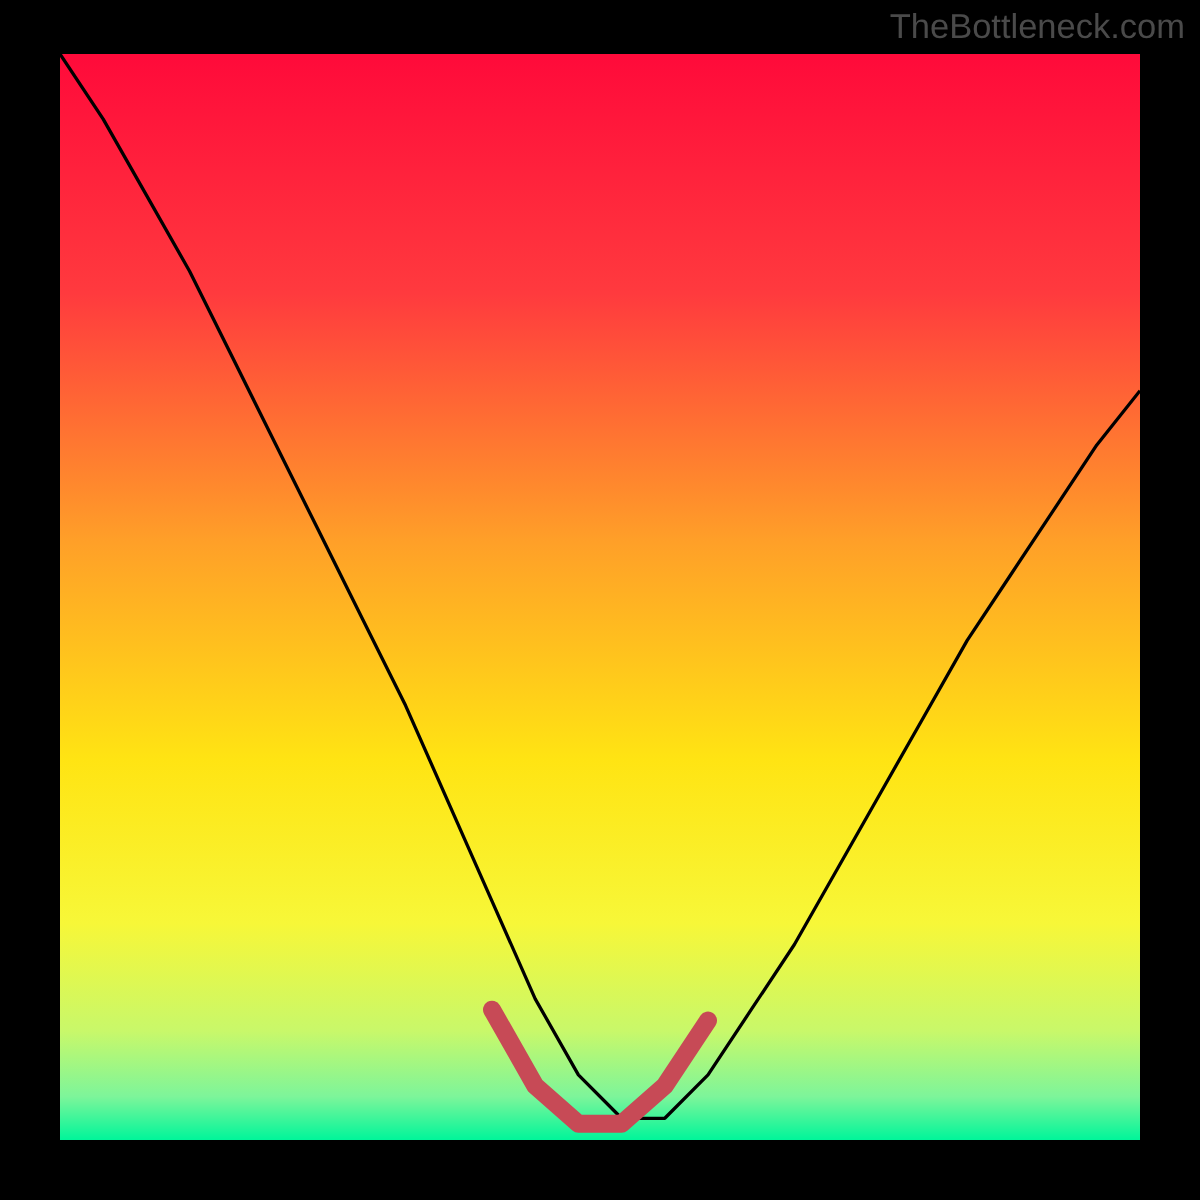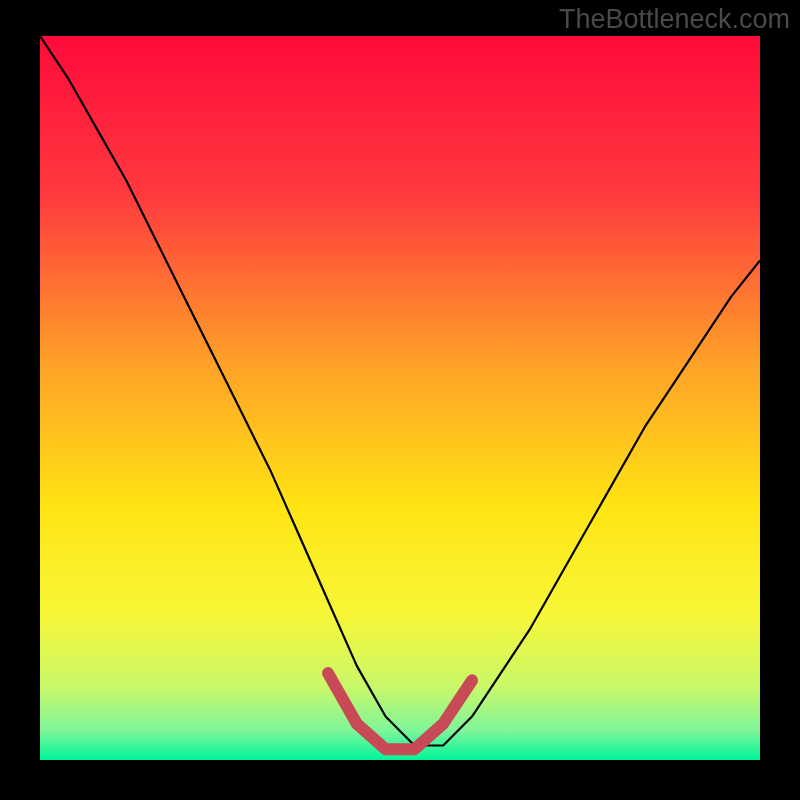--- a/index.html
+++ b/index.html
@@ -15,21 +15,21 @@
     position: relative;
     width: 800px;
     height: 800px;
     background: #000;
   }
   .watermark {
     position: absolute;
     top: 4px;
     right: 10px;
     color: #4a4a4a;
-    font-size: 27px;
+    font-size: 23px;
     font-weight: 500;
     letter-spacing: 0px;
     z-index: 10;
   }
   .plot-area {
     position: absolute;
     left: 40px;
     top: 36px;
     width: 720px;
     height: 724px;

